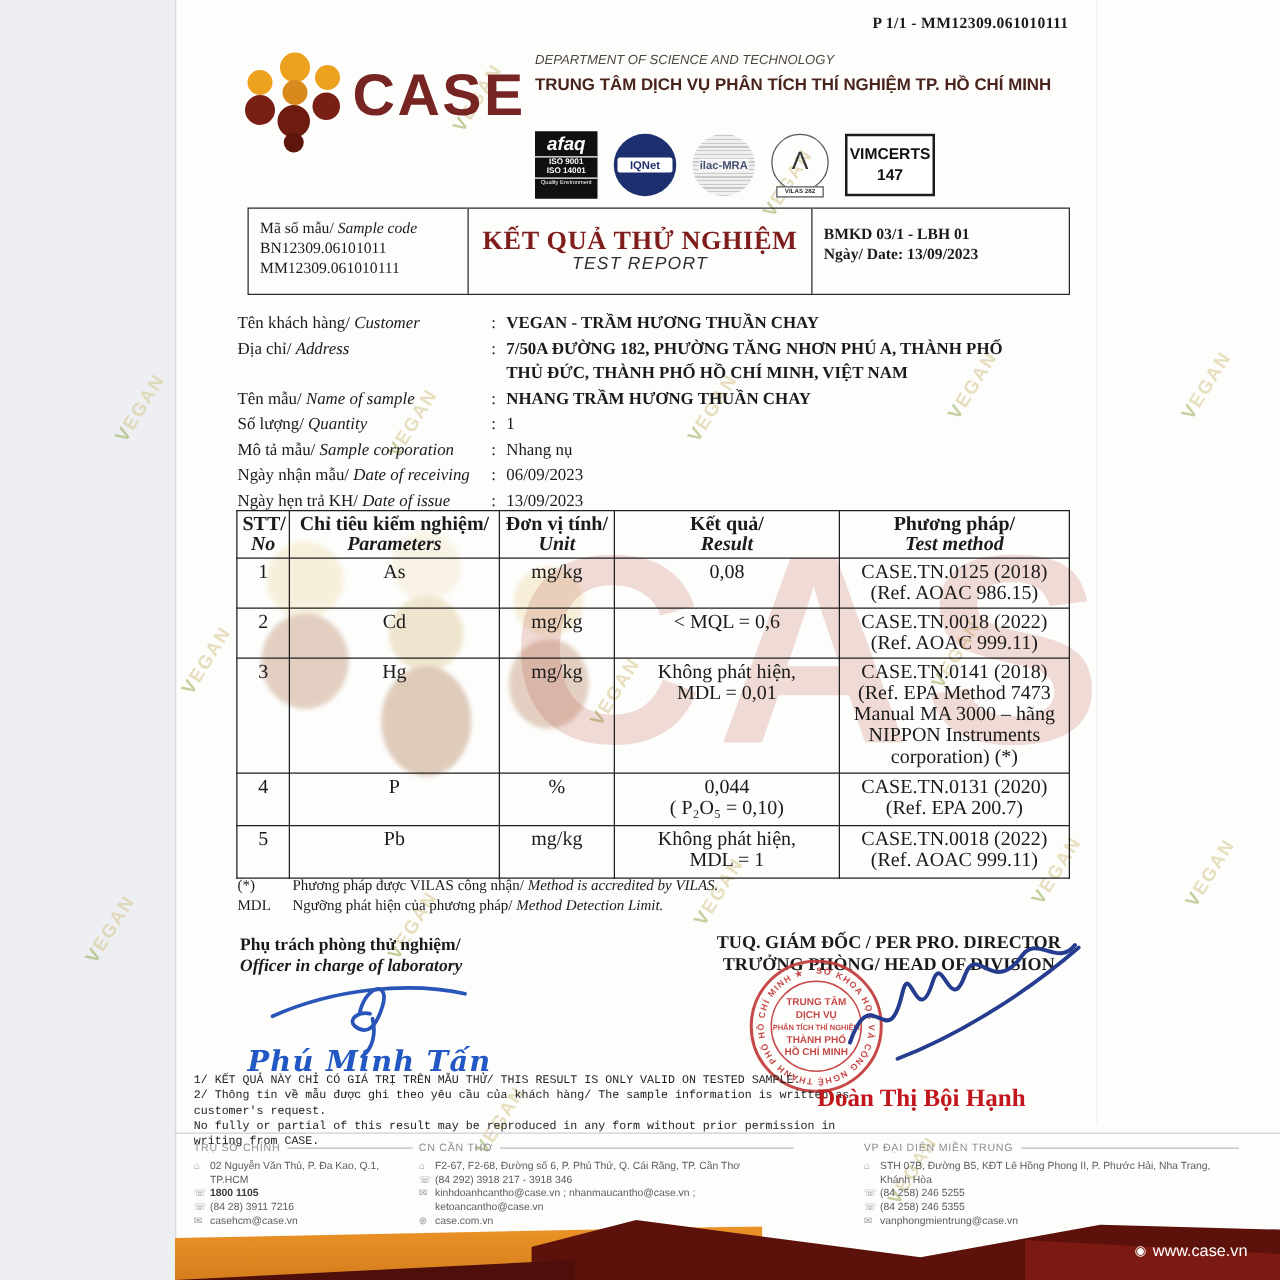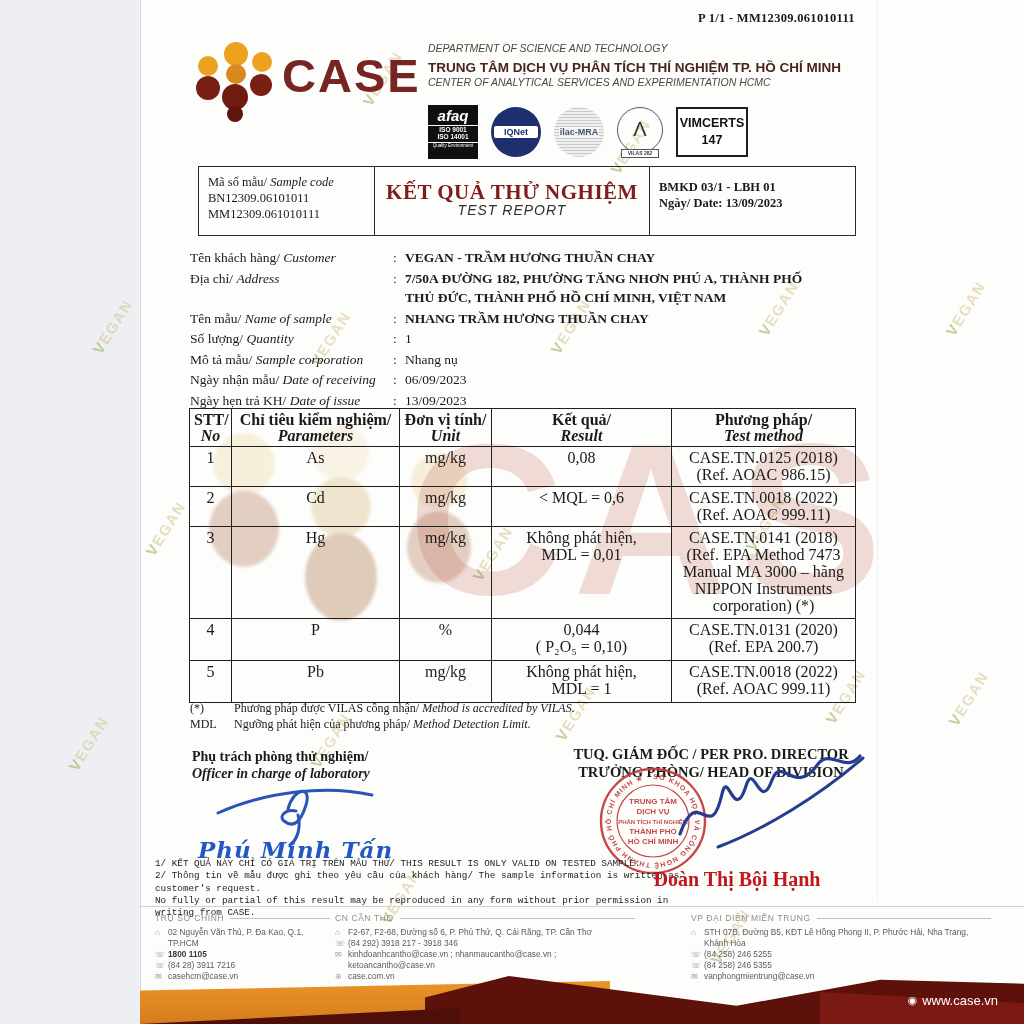--- a/index.html
+++ b/index.html
@@ -168,21 +168,20 @@
     <i style="left:28px;top:42px;width:26px;height:26px;background:#6e1b10"></i>
     <i style="left:58px;top:10px;width:20px;height:20px;background:#eda21f"></i>
     <i style="left:56px;top:32px;width:22px;height:22px;background:#7a1f14"></i>
     <i style="left:33px;top:64px;width:16px;height:16px;background:#5d150c"></i>
   </div>
   <div class="abs logo-text">CASE</div>
 
   <div class="abs org">
     <div class="l2">DEPARTMENT OF SCIENCE AND TECHNOLOGY</div>
     <div class="l3">TRUNG TÂM DỊCH VỤ PHÂN TÍCH THÍ NGHIỆM TP. HỒ CHÍ MINH</div>
-    <div class="l4">CENTER OF ANALYTICAL SERVICES AND EXPERIMENTATION HCMC</div>
   </div>
 
   <div class="abs badges">
     <div class="bdg-afaq">
       <div class="a1">afaq</div>
       <div class="a2">ISO 9001</div>
       <div class="a3">ISO 14001</div>
       <div class="a4">Quality Environment</div>
     </div>
     <div class="bdg-iqnet">

